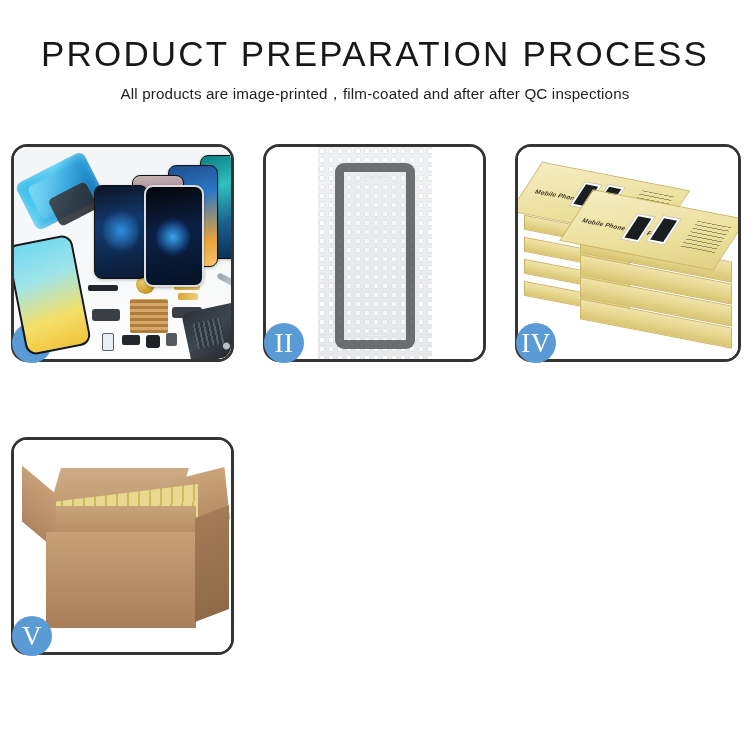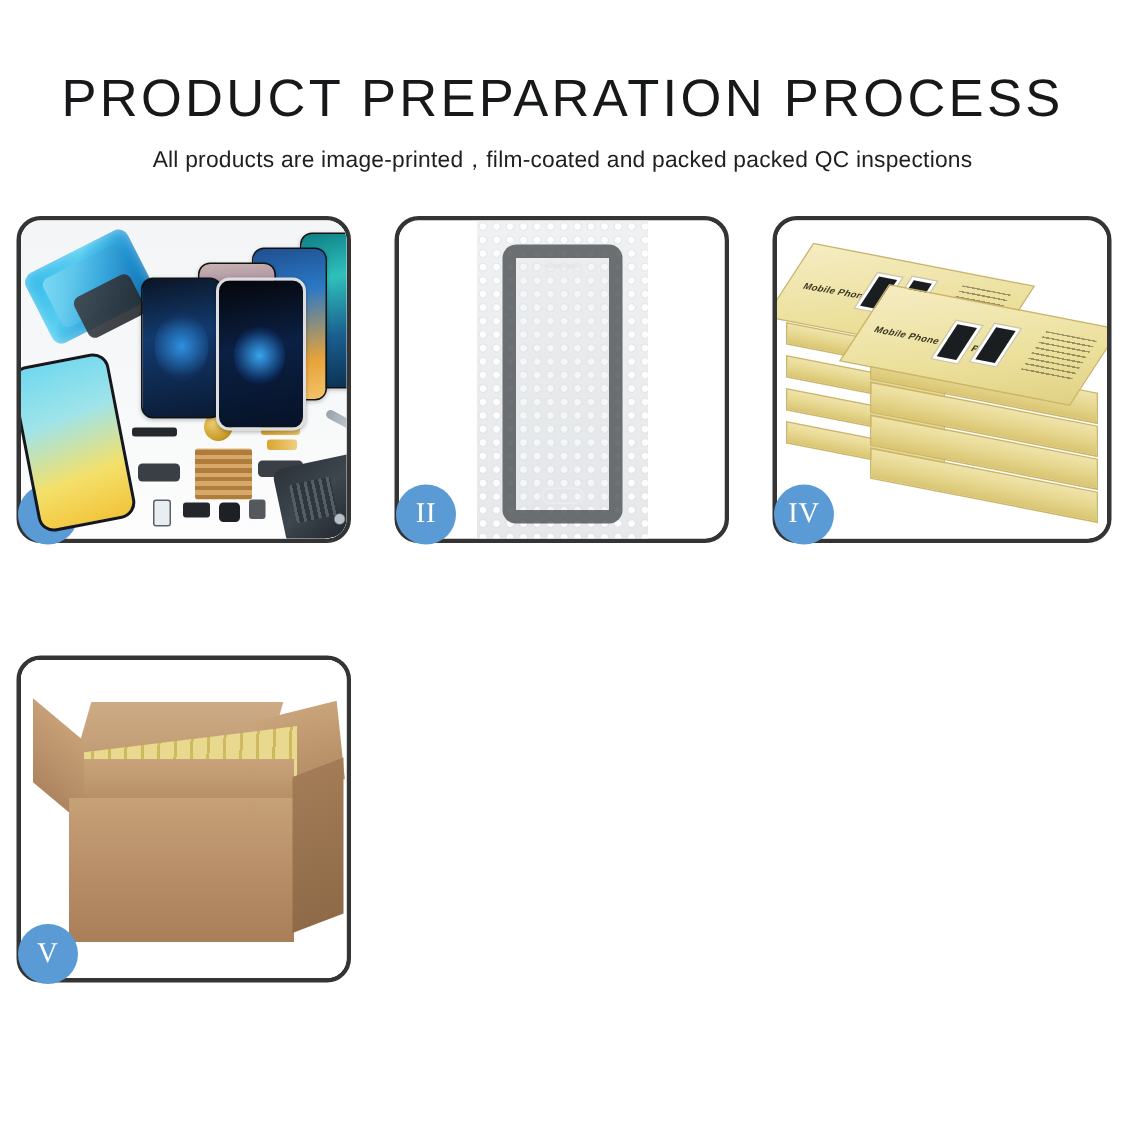--- a/index.html
+++ b/index.html
@@ -25,21 +25,21 @@
   
   .header {
     position: absolute;
     top: 0;
     left: 0;
     width: 750px;
     text-align: center;
   }
   .title {
     margin: 0;
-    padding-top: 48px;
+    padding-top: 36px;
     font-size: 35px;
     font-weight: 500;
     letter-spacing: 2.2px;
     color: #16181a;
     line-height: 1.05;
     white-space: nowrap;
     font-family: "Liberation Sans", sans-serif;
   }
   .subtitle {
     margin: 0;
@@ -86,21 +86,21 @@
     bottom: -4px;
     width: 40px;
     height: 40px;
     border-radius: 50%;
     background: #5b9bd5;
     color: #ffffff;
     display: flex;
     align-items: center;
     justify-content: center;
     font-family: "Liberation Serif", serif;
-    font-size: 19px;
+    font-size: 27px;
     letter-spacing: 0.5px;
     z-index: 5;
   }
   .badge.small-num { font-size: 17px; }
 
   
   .p1-bg {
     position: absolute; inset: 0;
     background: linear-gradient(180deg,#f4f5f7 0%, #f7f8f9 55%, #fdfdfd 100%);
   }
@@ -370,21 +370,21 @@
   .c6-nick2{position:absolute;left:54px;top:164px;width:12px;height:14px;background:#a8835c;}
   .c6-shadow{position:absolute;left:20px;top:24px;width:180px;height:16px;background:linear-gradient(180deg,rgba(235,238,240,.9),rgba(255,255,255,0));}
 </style>
 </head>
 <body>
 
 <div id="page">
 
   <div class="header">
     <h1 class="title">PRODUCT PREPARATION PROCESS</h1>
-    <p class="subtitle">All products are image-printed，film-coated and packed packed QC inspections</p>
+    <p class="subtitle">All products are image-printed，film-coated and after after QC inspections</p>
   </div>
 
   <div class="grid">
 
     <div class="panel">
       <div class="panel-clip">
         <div class="p1-bg"></div>
         <div class="adhesive"></div>
         <div class="adhesive-small"></div>
         <div class="phone-fan">

